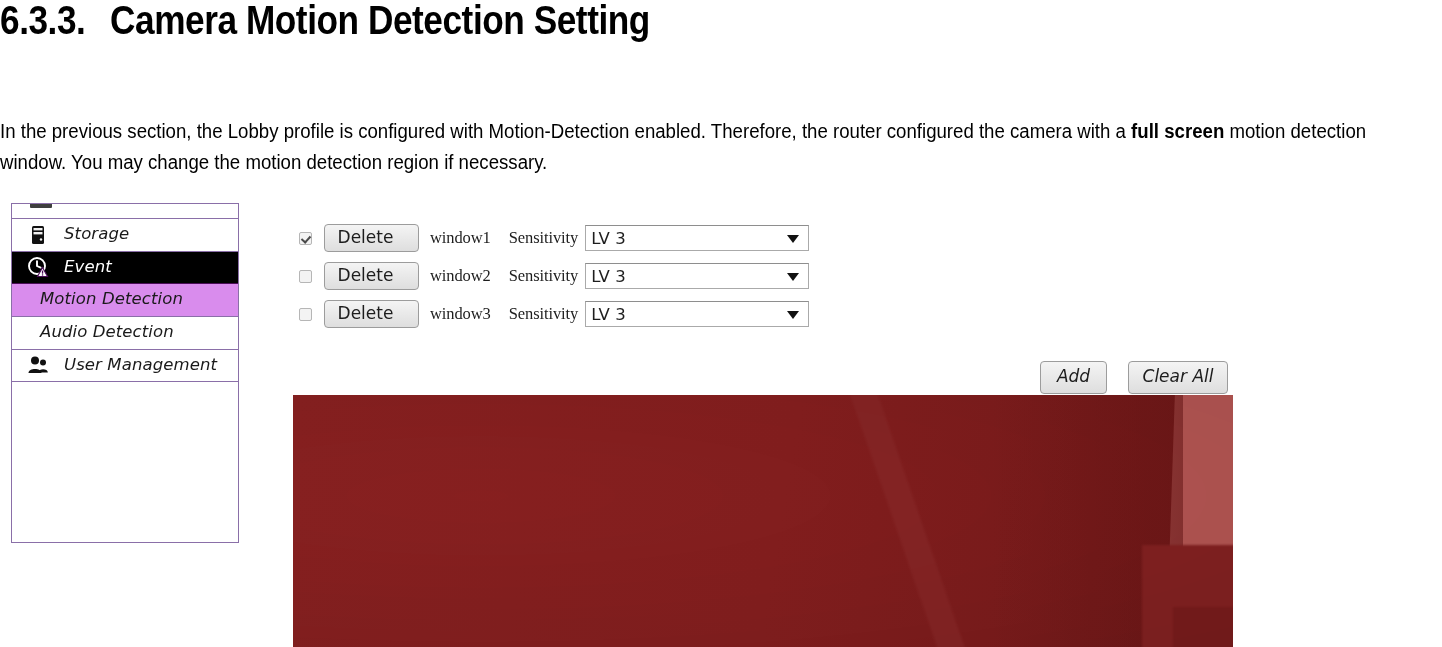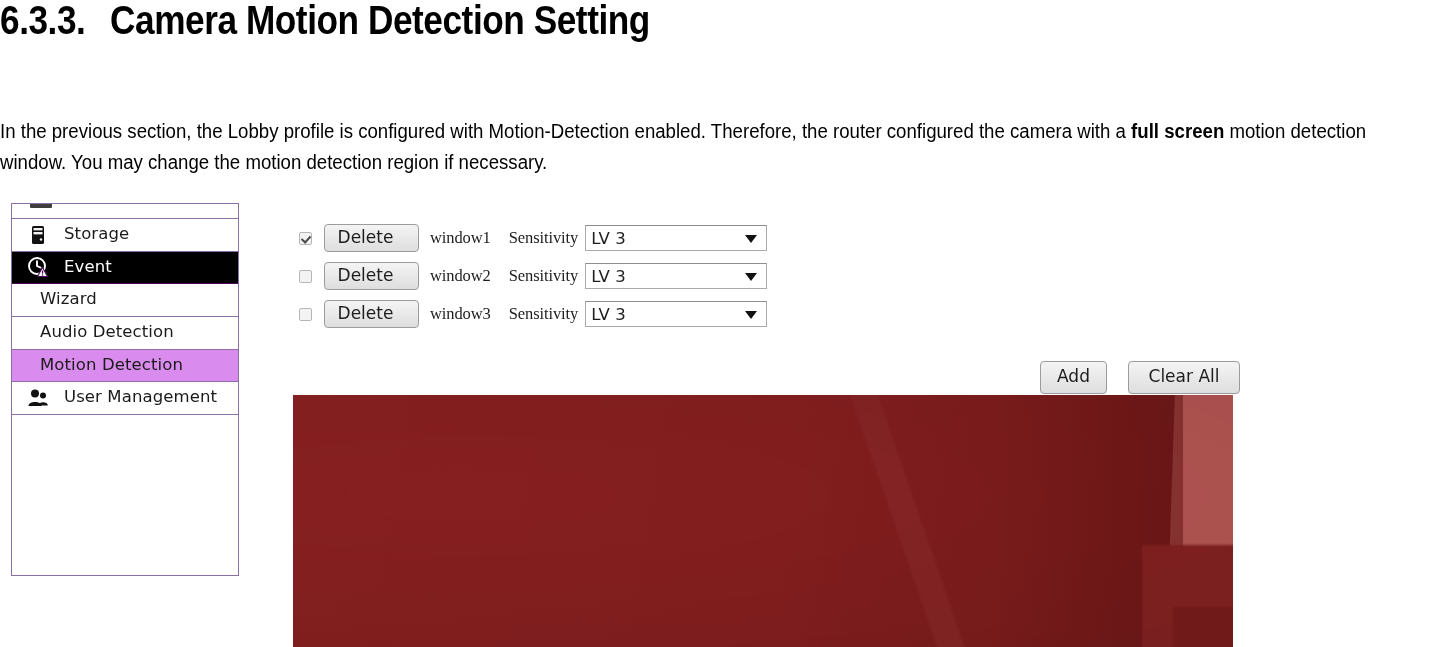--- a/index.html
+++ b/index.html
@@ -75,20 +75,21 @@
     box-sizing: border-box;
     border-bottom: 1px solid #8a6fa8;
     background: #ffffff;
     font-size: 16.5px;
     color: #1a1a1a;
     line-height: 1.25;
     padding: 5px 6px 6px 28px;
     letter-spacing: 0.1px;
     font-family: "DejaVu Sans", sans-serif;
     white-space: nowrap;
+    font-style: italic;
   }
   .sb-item.has-icon { padding-left: 52px; }
   .sb-item.two-line { padding-top: 4px; padding-bottom: 5px; }
   .sb-item.sel-dark {
     background: #000000;
     color: #ffffff;
     border-bottom-color: #4b0d58;
   }
   .sb-item.sel-light {
     background: #d98ced;
@@ -161,21 +162,21 @@
     font-family: Liberation Serif, serif;
     font-size: 16.5px;
     color: #1d1d1d;
     margin-left: 11px;
     margin-right: 7px;
     white-space: nowrap;
     letter-spacing: -0.1px;
   }
   .sel-box {
     position: relative;
-    width: 182px;
+    width: 224px;
     height: 26px;
     box-sizing: border-box;
     background: #ffffff;
     border: 1px solid #aaaaaa;
     border-top-color: #8e8e8e;
     display: flex;
     align-items: center;
   }
   .sel-box .sel-val {
     font-family: "DejaVu Sans", sans-serif;
@@ -194,23 +195,24 @@
     border-top: 8px solid #111111;
   }
 
   
   .action-bar {
     position: absolute;
     left: 1040px;
     top: 361px;
     display: flex;
     gap: 21px;
+    font-style: italic;
   }
   .btn-add { width: 67px; padding: 5px 0 6px 0; }
-  .btn-clear { width: 112px; padding: 5px 0 6px 0; }
+  .btn-clear { width: 100px; padding: 5px 0 6px 0; }
 
   
   .preview {
     position: absolute;
     left: 293px;
     top: 395px;
     width: 940px;
     height: 252px;
     overflow: hidden;
     background: #8c2222;
@@ -303,32 +305,29 @@
     <svg class="sb-icon" viewBox="0 0 24 24">
       <circle cx="11" cy="11" r="8" fill="none" stroke="#ffffff" stroke-width="1.9"></circle>
       <path d="M11 6.2 L11 11 L14.6 12.6" fill="none" stroke="#ffffff" stroke-width="1.9" stroke-linecap="round"></path>
       <path d="M16.5 12.5 L21.5 21.5 L11.5 21.5 Z" fill="#ffffff" stroke="#4b0d58" stroke-width="1.1"></path>
       <rect x="15.9" y="15.6" width="1.3" height="3.1" fill="#4b0d58"></rect>
       <rect x="15.9" y="19.3" width="1.3" height="1.3" fill="#4b0d58"></rect>
     </svg>
     <span>Event</span>
   </div>
 
-  <div class="sb-item">
-    <span>Wizard</span>
-  </div>
-
-
+
+
+
+  <div class="sb-item sel-light">
+    <span>Motion Detection</span>
+  </div>
 
   <div class="sb-item">
     <span>Audio Detection</span>
-  </div>
-
-  <div class="sb-item sel-light">
-    <span>Motion Detection</span>
   </div>
 
   <div class="sb-item has-icon">
     <svg class="sb-icon" viewBox="0 0 24 24">
       <circle cx="9" cy="7.5" r="4" fill="#111"></circle>
       <path d="M2.5 20 C2.5 14.6 15.5 14.6 15.5 20 Z" fill="#111"></path>
       <circle cx="17" cy="9.5" r="3" fill="#111"></circle>
       <path d="M12.5 19.4 C12.5 15.3 21.8 15.3 21.8 19.4 Z" fill="#111"></path>
     </svg>
     <span>User Management</span>

